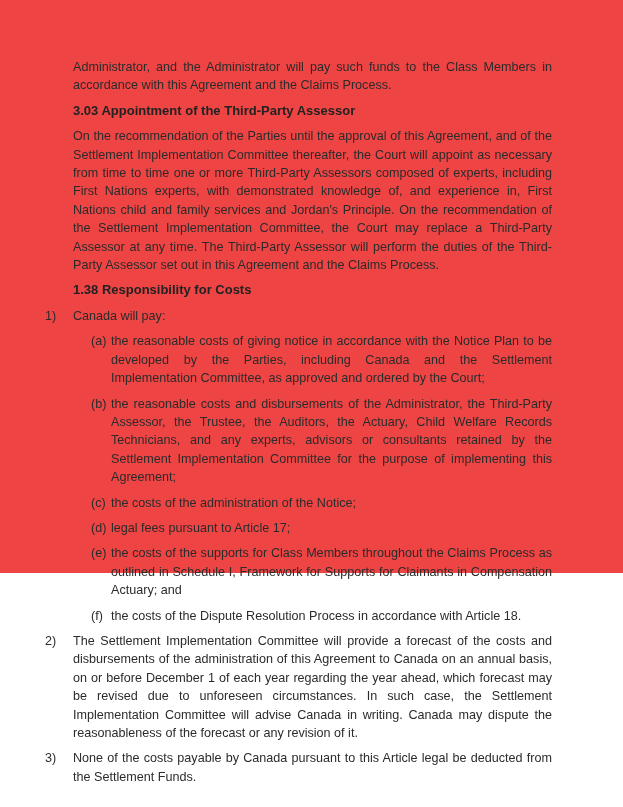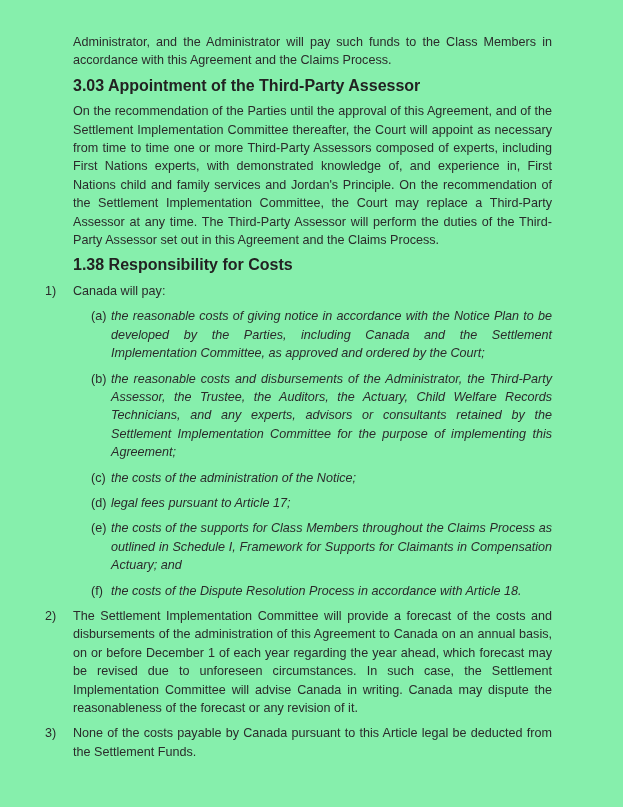--- a/index.html
+++ b/index.html
@@ -10,35 +10,35 @@
   body {
     width: 623px;
     height: 807px;
     font-family: "Liberation Sans", sans-serif;
     color: #2b2b2b;
     overflow: hidden;
   }
   .page {
     box-sizing: border-box;
     width: 623px;
-    height: 807px;
-    padding: 33px 71px 0 73px;
-    background: #86efac;
+    height: 573px;
+    padding: 58px 71px 0 73px;
+    background: #ef4444;
   }
   p {
     margin: 0;
     font-size: 12.6px;
     line-height: 18.4px;
     text-align: justify;
   }
   .block {
     margin-bottom: 7px;
   }
   h2.section-heading {
-    font-size: 16px;
+    font-size: 13px;
     line-height: 18.4px;
     font-weight: bold;
     margin: 5px 0 7px 0;
     color: #222222;
   }
   
   .list-item {
     display: flex;
     margin: 0 0 7px -28px;
   }
@@ -57,21 +57,20 @@
     margin: 7px 0 0 18px;
   }
   .sub-item > .marker {
     flex: 0 0 20px;
     font-size: 12.6px;
     line-height: 18.4px;
   }
   .sub-item > p {
     flex: 1;
     min-width: 0;
-    font-style: italic;
   }
 </style>
 </head>
 <body>
 
 <div class="page">
 
   <p class="block">Administrator, and the Administrator will pay such funds to the Class Members in accordance with this Agreement and the Claims Process.</p>
 
   <h2 class="section-heading">3.03 Appointment of the Third-Party Assessor</h2>

